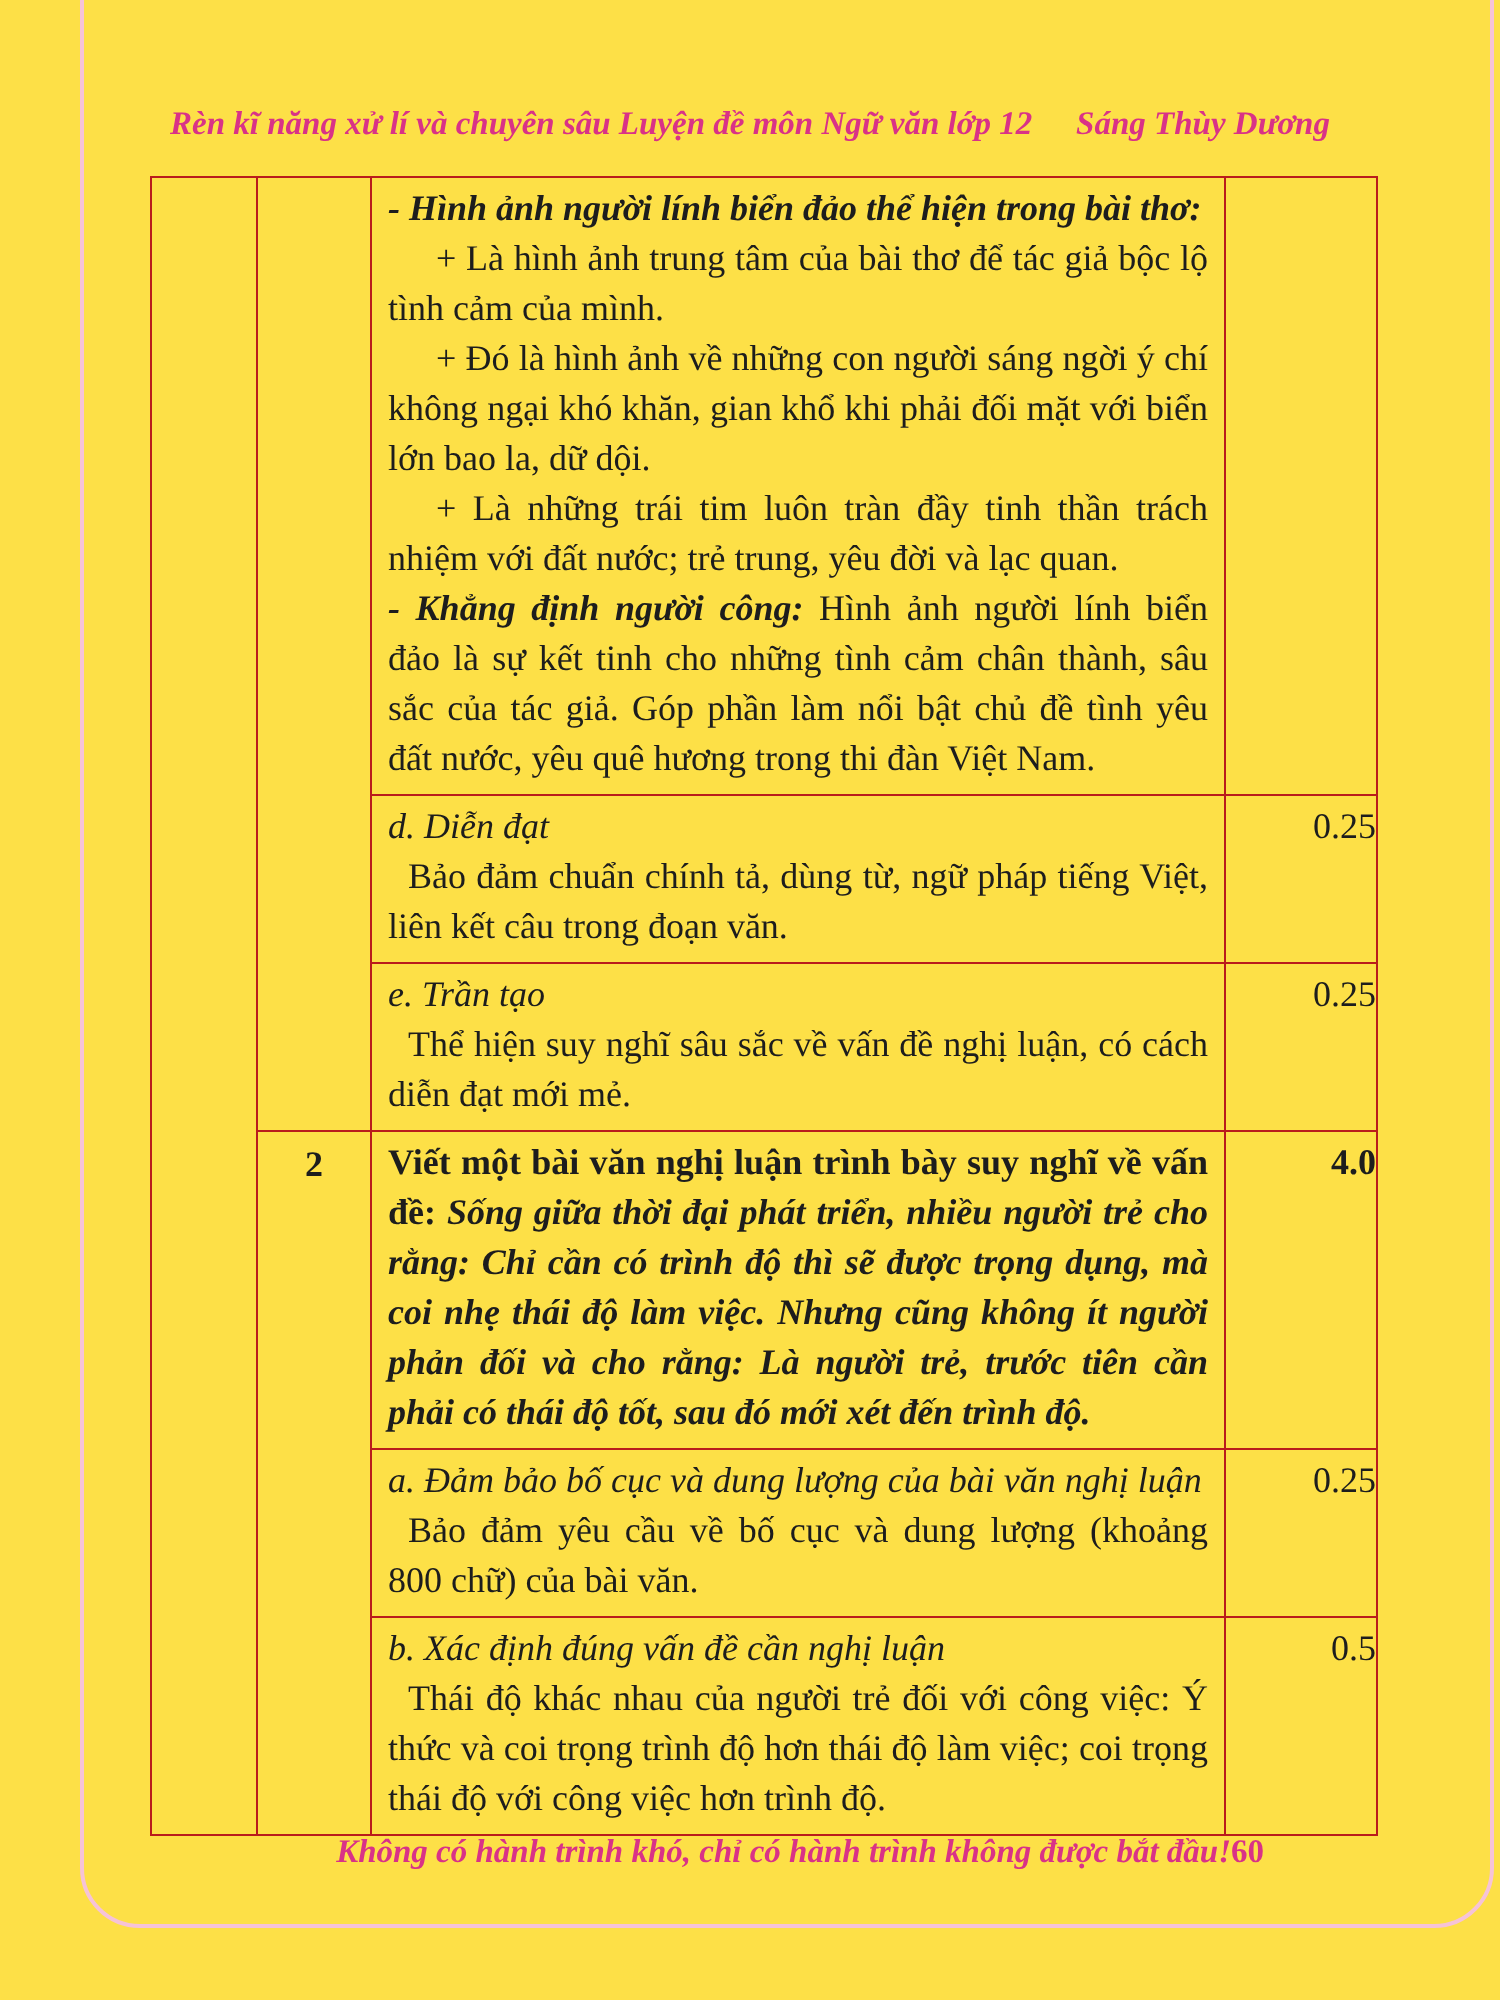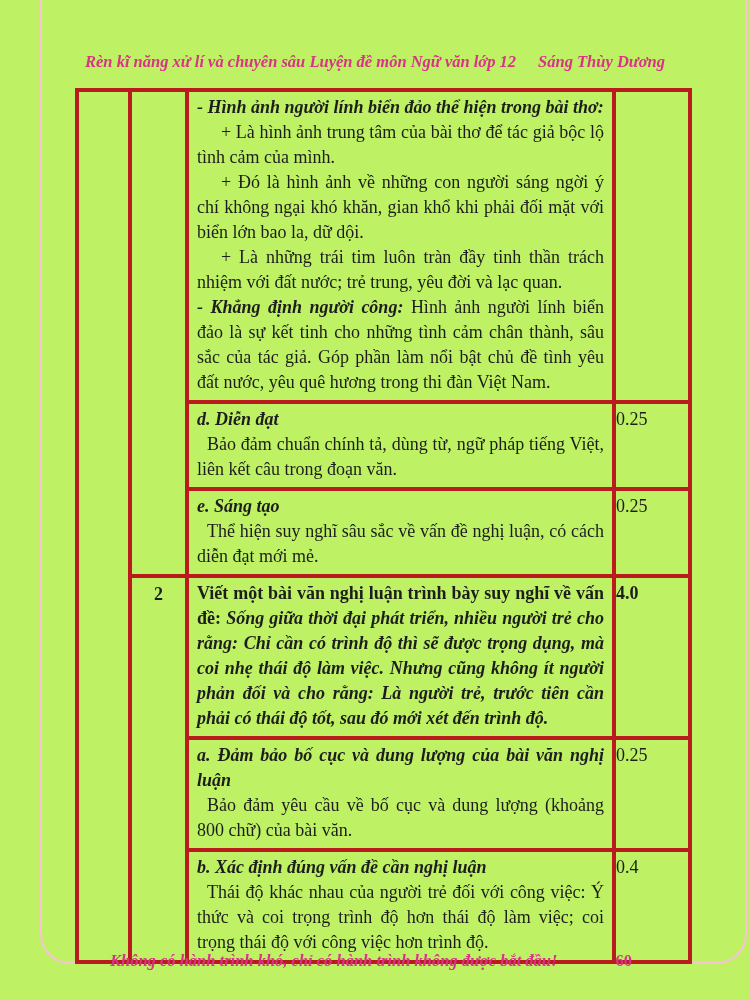--- a/index.html
+++ b/index.html
@@ -3,62 +3,62 @@
 <meta charset="utf-8">
 <style>
   * { margin: 0; padding: 0; box-sizing: border-box; }
   html, body { width: 750px; height: 1000px; }
   body {
     background: #ffffff;
     font-family: "Liberation Serif", "DejaVu Serif", serif;
     color: #1d1d1d;
     overflow: hidden;
   }
-  .page { position: relative; width: 750px; height: 1000px; background: #bef264; }
+  .page { position: relative; width: 750px; height: 1000px; background: #fde047; }
 
   .frame {
     position: absolute; top: -70px; left: 40px; right: 3px; bottom: 36px;
     border: 2px solid #f6c3d7; border-radius: 30px; pointer-events: none;
   }
 
   .header {
     position: absolute; top: 52px; left: 85px; right: 85px;
     display: flex; justify-content: space-between; align-items: baseline;
     color: #d93287; font-weight: bold; font-style: italic; font-size: 16.5px;
     white-space: nowrap;
   }
 
   table.rubric {
     position: absolute; top: 88px; left: 75px; width: 613px;
     border-collapse: collapse; table-layout: fixed;
   }
   table.rubric td {
-    border: 4px solid #b91c1c; vertical-align: top;
+    border: 1px solid #b91c1c; vertical-align: top;
     font-size: 18px; line-height: 25px;
   }
   .col-part { width: 53px; }
   .col-num { width: 57px; text-align: center; font-weight: bold; padding-top: 4px; }
   .col-content { width: 427px; padding: 3px 8px 5px 8px; }
-  .col-score { width: 76px; text-align: left; padding-top: 3px; }
+  .col-score { width: 76px; text-align: right; padding-top: 3px; }
   .col-content p { text-align: justify; }
 
   .bi { font-weight: bold; font-style: italic; }
-  .it { font-style: italic; font-weight: bold; }
+  .it { font-style: italic; }
   .b  { font-weight: bold; }
   .ind-plus { text-indent: 24px; }
   .ind-sm { text-indent: 10px; }
   .score-bold { font-weight: bold; }
 
   .footer {
     position: absolute; top: 916px; left: 110px; right: 118px;
-    display: flex; justify-content: space-between; align-items: baseline;
+    display: flex; justify-content: flex-end; align-items: baseline;
     color: #d93287; font-size: 16.5px;
   }
   .footer .quote { font-weight: bold; font-style: italic; }
-  .footer .pagenum { font-weight: bold; margin-top: 35px; }
+  .footer .pagenum { font-weight: bold; }
 </style>
 </head>
 <body>
 
 <div class="page">
 
   <div class="frame"></div>
 
   <div class="header">
     <span>Rèn kĩ năng xử lí và chuyên sâu Luyện đề môn Ngữ văn lớp 12</span>
@@ -83,21 +83,21 @@
     <tr>
       <td class="col-content">
         <p class="it">d. Diễn đạt</p>
         <p class="ind-sm">Bảo đảm chuẩn chính tả, dùng từ, ngữ pháp tiếng Việt, liên kết câu trong đoạn văn.</p>
       </td>
       <td class="col-score">0.25</td>
     </tr>
 
     <tr>
       <td class="col-content">
-        <p class="it">e. Sáng tạo</p>
+        <p class="it">e. Trần tạo</p>
         <p class="ind-sm">Thể hiện suy nghĩ sâu sắc về vấn đề nghị luận, có cách diễn đạt mới mẻ.</p>
       </td>
       <td class="col-score">0.25</td>
     </tr>
 
     <tr>
       <td class="col-num" rowspan="3">2</td>
       <td class="col-content">
         <p><span class="b">Viết một bài văn nghị luận trình bày suy nghĩ về vấn đề:</span> <span class="bi">Sống giữa thời đại phát triển, nhiều người trẻ cho rằng: Chỉ cần có trình độ thì sẽ được trọng dụng, mà coi nhẹ thái độ làm việc. Nhưng cũng không ít người phản đối và cho rằng: Là người trẻ, trước tiên cần phải có thái độ tốt, sau đó mới xét đến trình độ.</span></p>
       </td>
@@ -110,21 +110,21 @@
         <p class="ind-sm">Bảo đảm yêu cầu về bố cục và dung lượng (khoảng 800 chữ) của bài văn.</p>
       </td>
       <td class="col-score">0.25</td>
     </tr>
 
     <tr>
       <td class="col-content">
         <p class="it">b. Xác định đúng vấn đề cần nghị luận</p>
         <p class="ind-sm">Thái độ khác nhau của người trẻ đối với công việc: Ý thức và coi trọng trình độ hơn thái độ làm việc; coi trọng thái độ với công việc hơn trình độ.</p>
       </td>
-      <td class="col-score">0.4</td>
+      <td class="col-score">0.5</td>
     </tr>
   </tbody>
     </table>
 
   <div class="footer">
     <span class="quote">Không có hành trình khó, chỉ có hành trình không được bắt đầu!</span>
     <span class="pagenum">60</span>
   </div>
 
 </div>

